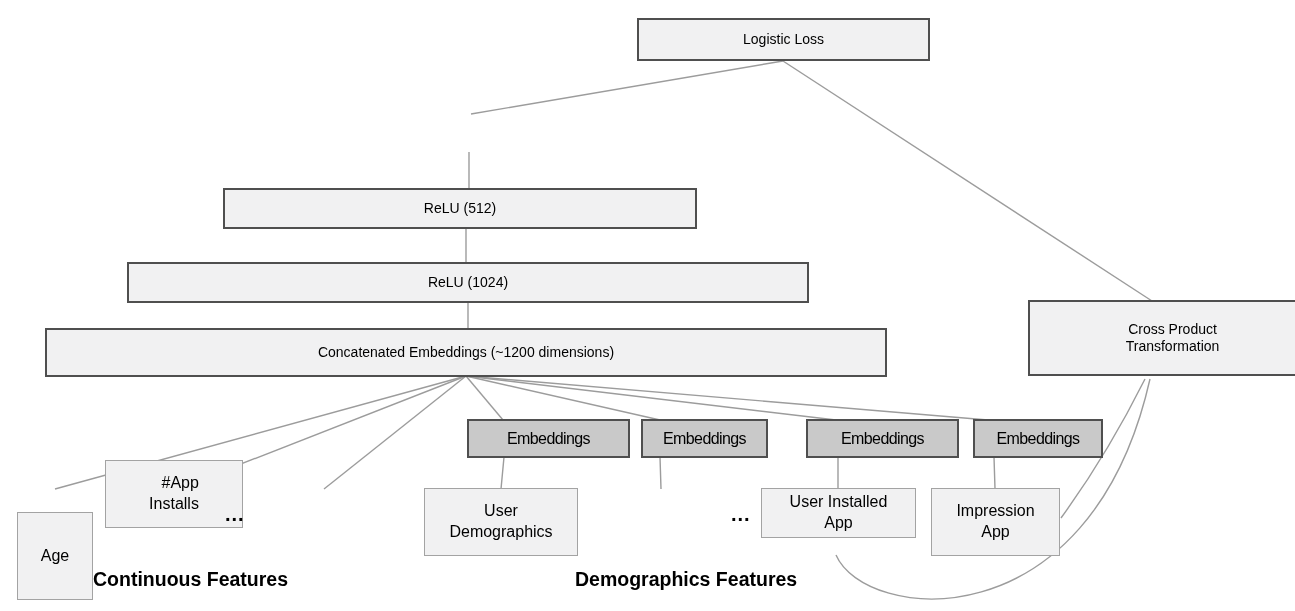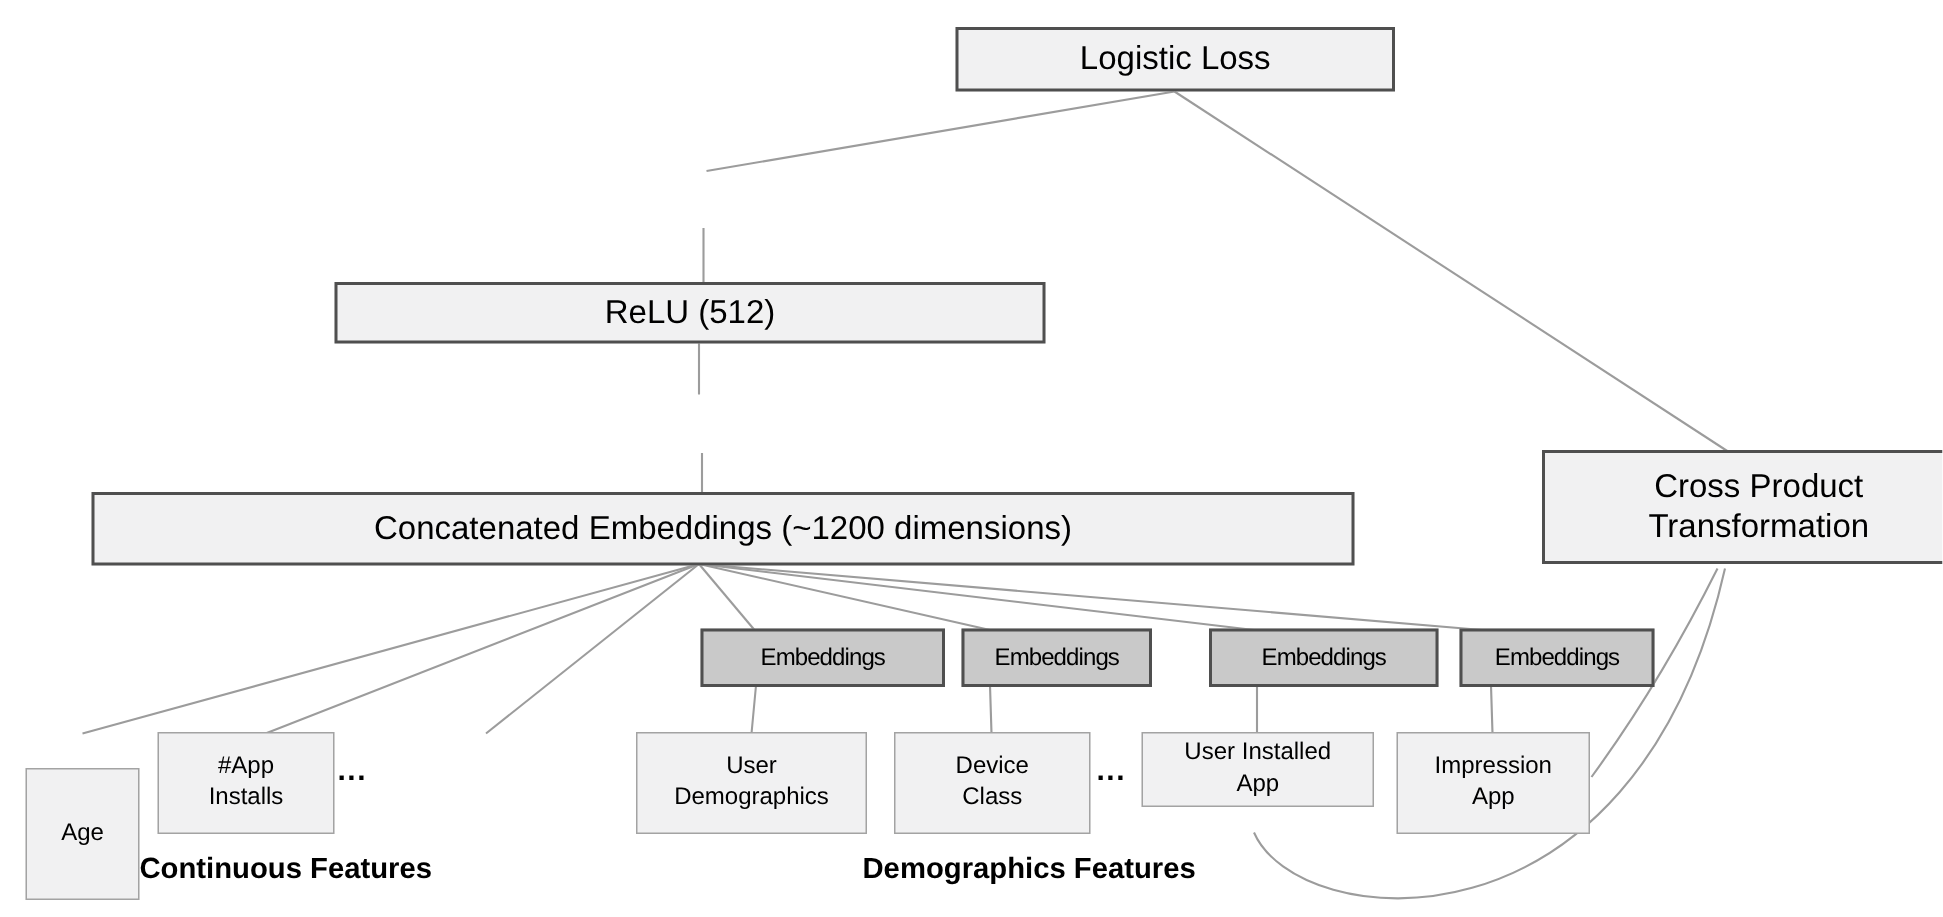--- a/index.html
+++ b/index.html
@@ -15,21 +15,21 @@
   #stage{
     position:relative;width:1295px;height:611px;background:var(--background);
     font-family:"Liberation Sans", sans-serif;color:var(--text);overflow:hidden;
   }
   #edges{position:absolute;left:0;top:0;width:1295px;height:611px;}
   #edges path, #edges line{stroke:var(--connector);stroke-width:1.4;fill:none;}
   .box{
     position:absolute;box-sizing:border-box;
     background:var(--box-fill);border:2px solid var(--box-border-dark);
     display:flex;align-items:center;justify-content:center;
-    text-align:center;font-size:22px;line-height:1.22;white-space:pre-line;
+    text-align:center;font-size:14px;line-height:1.22;white-space:pre-line;
   }
   .emb{
     position:absolute;box-sizing:border-box;
     background:var(--embedding-fill);border:2px solid var(--box-border-dark);
     display:flex;align-items:center;justify-content:center;
     text-align:center;font-size:16px;letter-spacing:-0.6px;margin-left:44px;
   }
   .feat{
     position:absolute;box-sizing:border-box;
     background:var(--box-fill);border:1.5px solid var(--feature-box-border);
@@ -67,47 +67,46 @@
     <line x1="994" y1="457" x2="995" y2="489"></line>
     <path d="M836 555 C 865 622, 1090 645, 1150 379"></path>
     <path d="M1061 518 Q 1107 455, 1145 379"></path>
   </svg>
 
   <div class="box" style="left:637px;top:18px;width:293px;height:43px;">Logistic Loss</div>
 
 
   <div class="box" style="left:223px;top:188px;width:474px;height:41px;">ReLU (512)</div>
 
+  <div class="box" style="left:127px;top:262px;width:682px;height:41px;">ReLU (1024)</div>
 
-  <div class="box" style="left:45px;top:328px;width:842px;height:49px;margin-left:16px;">Concatenated Embeddings (~1200 dimensions)</div>
+  <div class="box" style="left:45px;top:328px;width:842px;height:49px;">Concatenated Embeddings (~1200 dimensions)</div>
 
   <div class="box" style="left:1028px;top:300px;width:289px;height:76px;">Cross Product
 Transformation</div>
 
   <div class="emb" style="left:423px;top:419px;width:163px;height:39px;">Embeddings</div>
 
   <div class="emb" style="left:597px;top:419px;width:127px;height:39px;">Embeddings</div>
 
   <div class="emb" style="left:762px;top:419px;width:153px;height:39px;">Embeddings</div>
 
   <div class="emb" style="left:929px;top:419px;width:130px;height:39px;">Embeddings</div>
 
   <div class="feat" style="left:17px;top:512px;width:76px;height:88px;">Age</div>
 
-  <div class="feat" style="left:105px;top:488px;width:118px;height:68px;">#App
+  <div class="feat" style="left:105px;top:460px;width:138px;height:68px;text-align:right;">#App
 Installs</div>
 
   <div class="dots" style="left:225px;top:503px;">...</div>
 
 
   <div class="feat" style="left:424px;top:488px;width:154px;height:68px;">User
 Demographics</div>
 
-  <div class="feat" style="left:596px;top:488px;width:131px;height:68px;">Device
-Class</div>
 
   <div class="dots" style="left:731px;top:503px;">...</div>
 
   <div class="feat" style="left:761px;top:488px;width:155px;height:50px;">User Installed
 App</div>
 
   <div class="feat" style="left:931px;top:488px;width:129px;height:68px;">Impression
 App</div>
 
   <div class="grouplabel" style="left:93px;top:568px;">Continuous Features</div>

